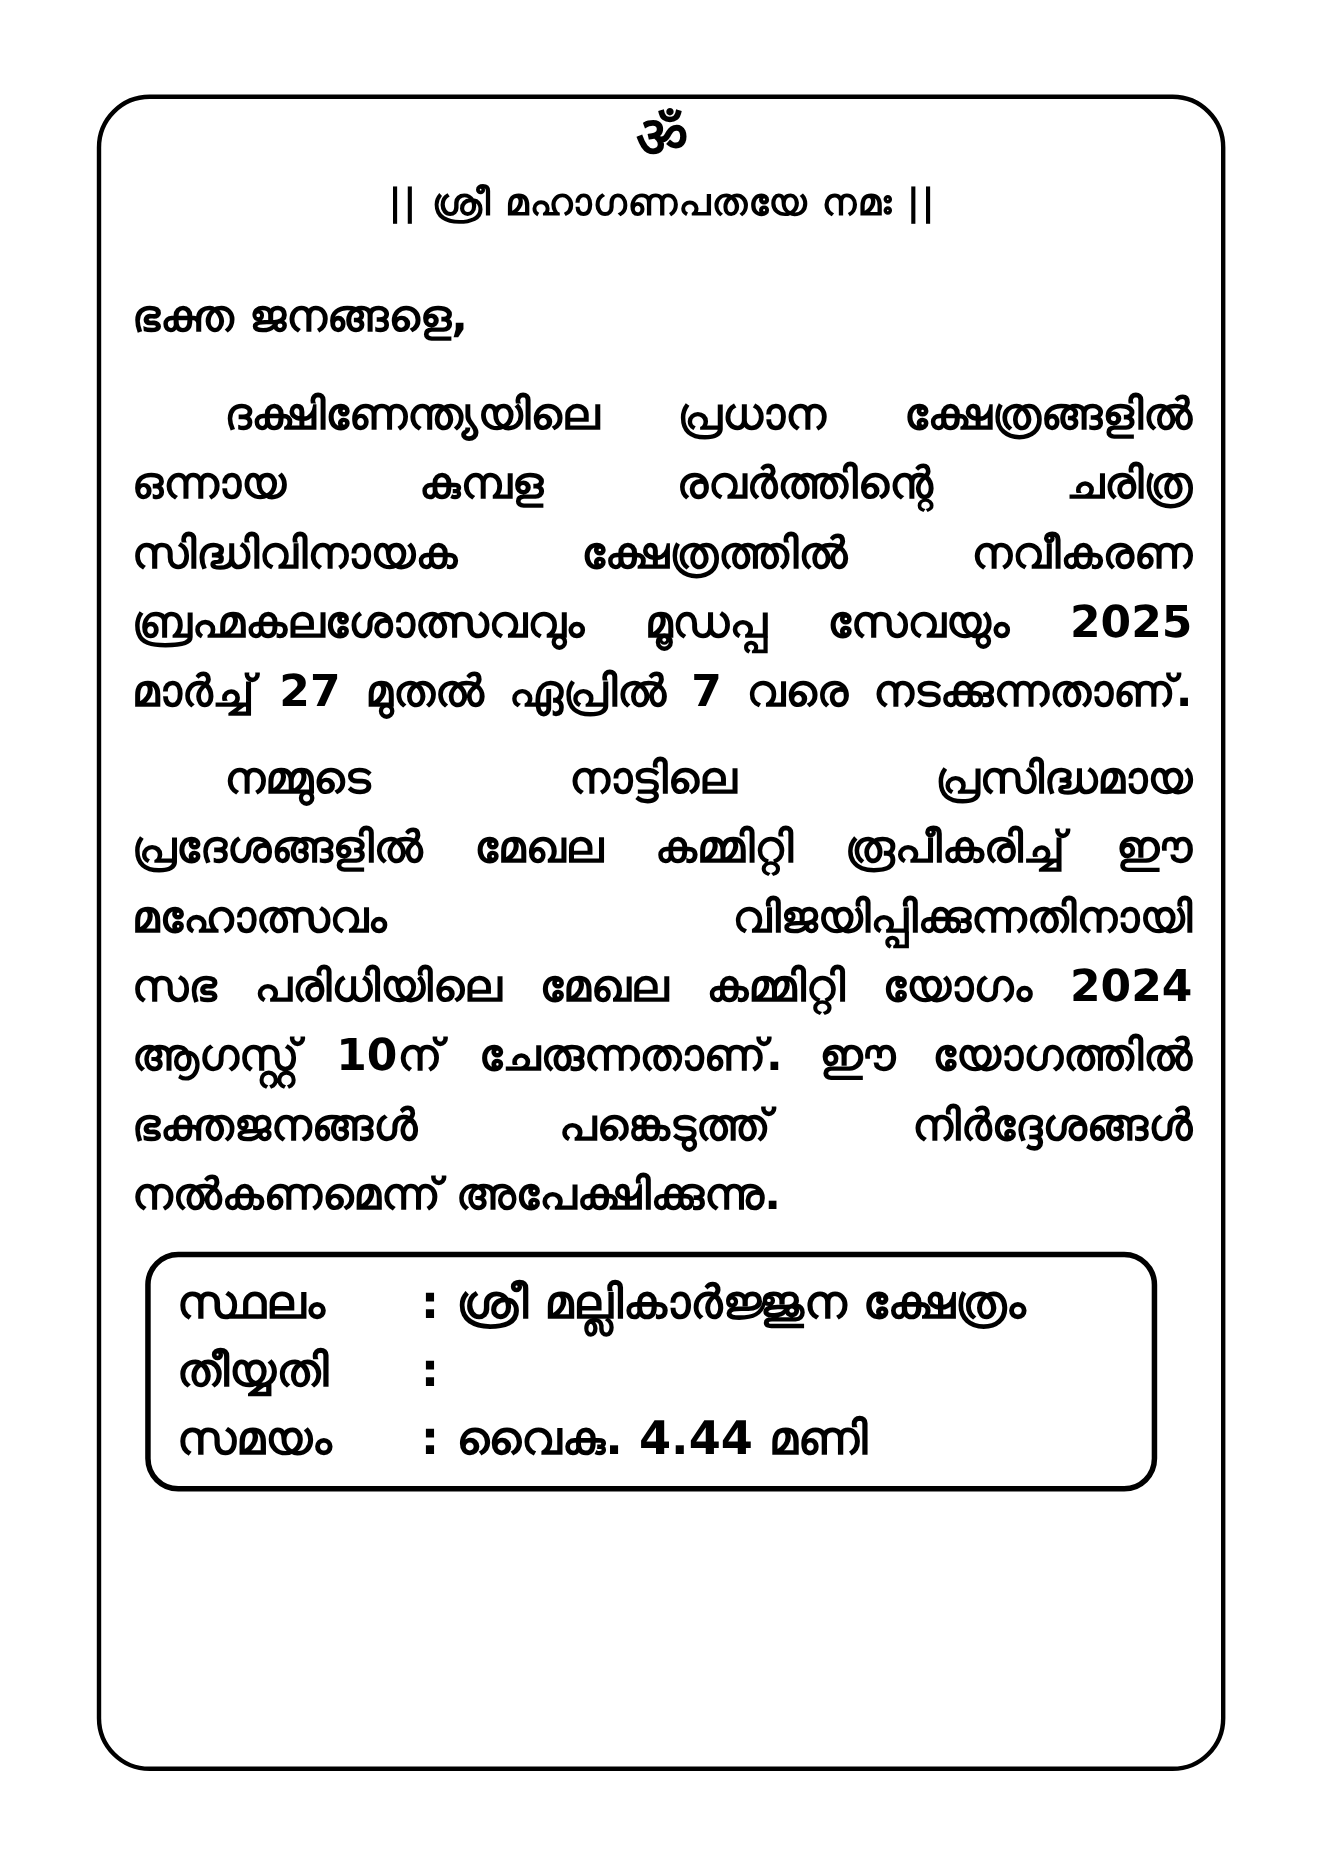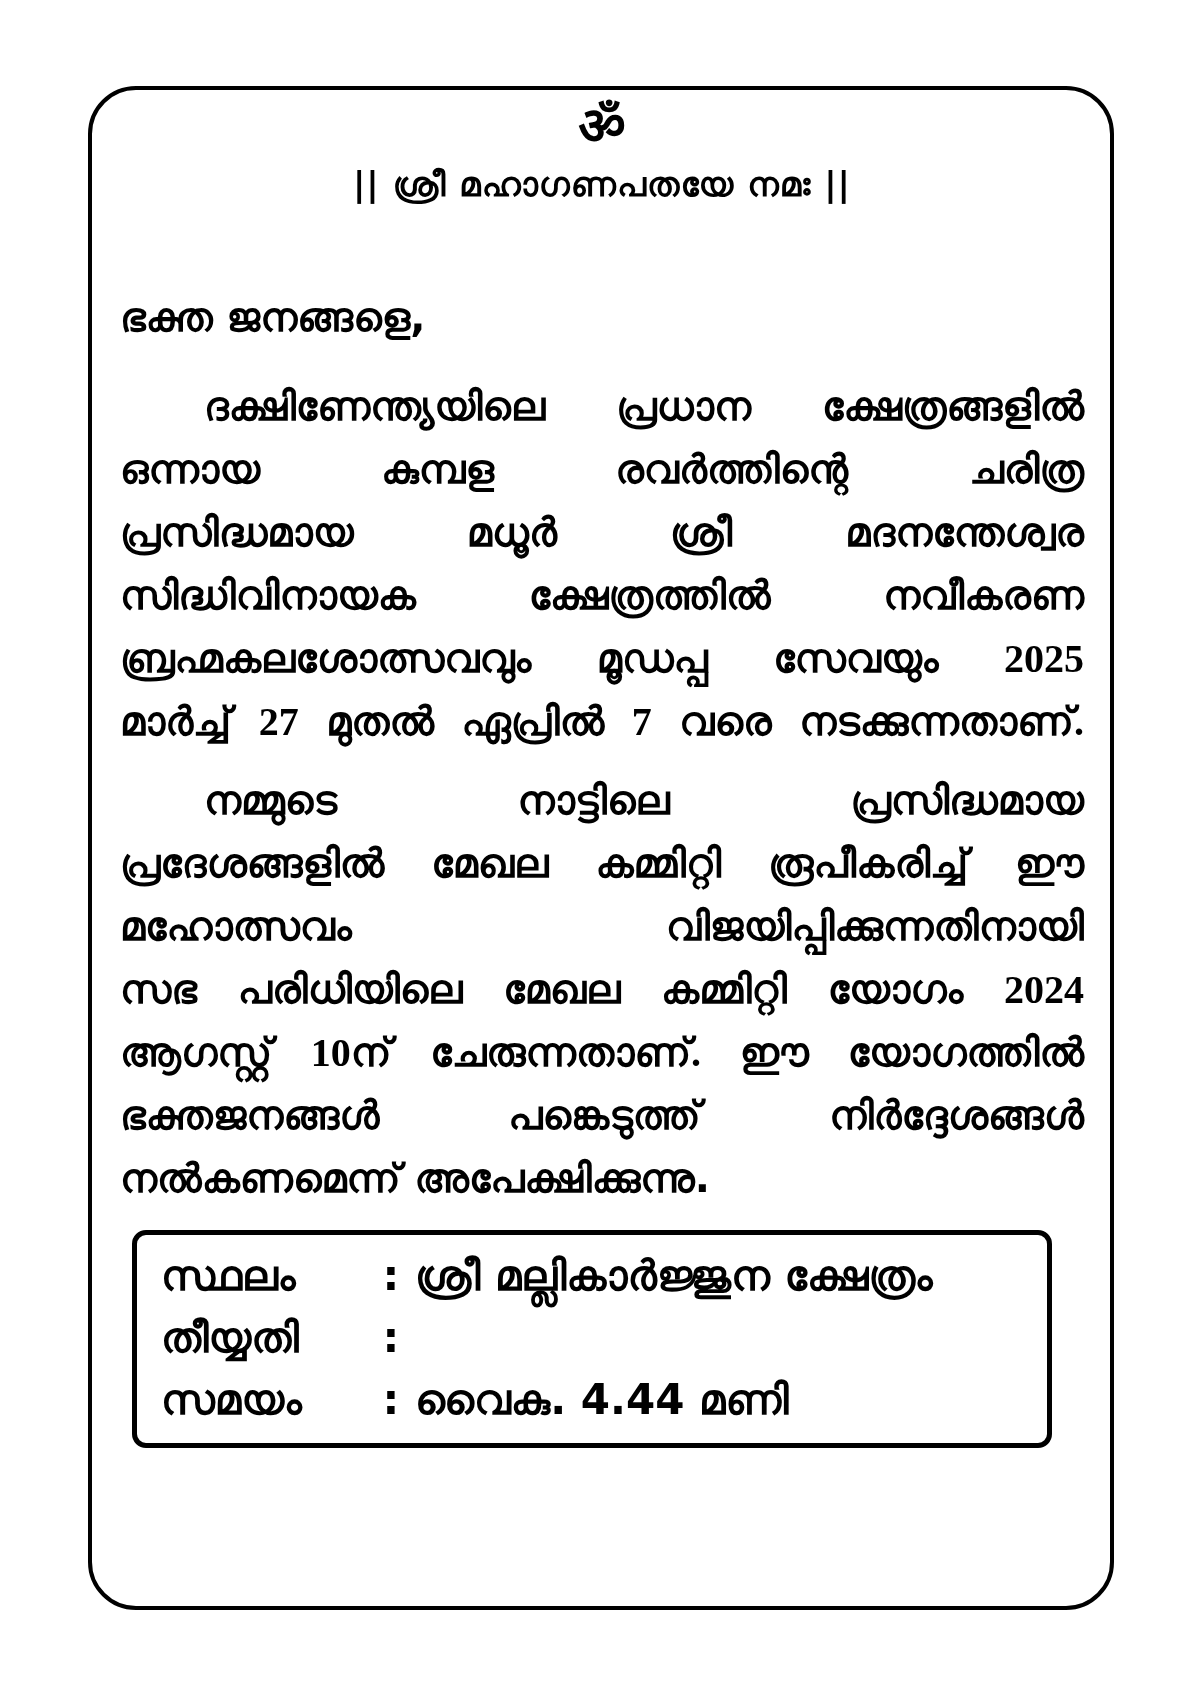--- a/index.html
+++ b/index.html
@@ -26,40 +26,40 @@
     font-weight:700;
     margin-top:2px;
   }
   .invocation {
     text-align:center;
     font-size:34px; line-height:56px;
     font-weight:700;
     letter-spacing:1px;
   }
   .salutation {
-    margin-top:74px;
+    margin-top:45px;
     font-size:40px; line-height:63px;
     font-weight:600;
   }
   .para { margin-top:26px; }
   .para-2 { margin-top:16px; }
   .line {
     font-size:40px; line-height:63px;
     font-weight:600;
     white-space:normal;
   }
-  .jl { text-align:justify; text-align-last:justify;font-family:Liberation Serif, serif; }
+  .jl { text-align:justify; text-align-last:justify; }
   .ll { text-align:center; text-align-last:left; }
   .ind { padding-left:84px; }
   .details-box {
     margin:20px 0 0 12px;
     width:920px;
     box-sizing:border-box;
     border:5px solid #000000;
-    border-radius:14px;
+    border-radius:30px;
     padding:10px 22px 12px 24px;
   }
   .detail-row {
     display:grid;
     grid-template-columns:206px 48px 1fr;
     align-items:center;
     height:62px;
     font-size:42px;
     font-weight:700;
     line-height:62px;
@@ -75,21 +75,20 @@
 
     <div class="om">ॐ</div>
 
     <div class="invocation">|| ശ്രീ മഹാഗണപതയേ നമഃ ||</div>
 
     <div class="salutation">ഭക്ത ജനങ്ങളെ,</div>
 
     <div class="para para-1">
       <div class="line jl ind">ദക്ഷിണേന്ത്യയിലെ പ്രധാന ക്ഷേത്രങ്ങളിൽ</div>
       <div class="line jl">ഒന്നായ കുമ്പള രവർത്തിന്റെ ചരിത്ര</div>
-      <div class="line jl">പ്രസിദ്ധമായ മധൂർ ശ്രീ മദനന്തേശ്വര</div>
       <div class="line jl">സിദ്ധിവിനായക ക്ഷേത്രത്തിൽ നവീകരണ</div>
       <div class="line jl">ബ്രഹ്മകലശോത്സവവും മൂഡപ്പ സേവയും 2025</div>
       <div class="line jl">മാർച്ച് 27 മുതൽ ഏപ്രിൽ 7 വരെ നടക്കുന്നതാണ്.</div>
     </div>
 
     <div class="para para-2">
       <div class="line jl ind">നമ്മുടെ നാട്ടിലെ പ്രസിദ്ധമായ</div>
       <div class="line jl">പ്രദേശങ്ങളിൽ മേഖല കമ്മിറ്റി രൂപീകരിച്ച് ഈ</div>
       <div class="line jl">മഹോത്സവം വിജയിപ്പിക്കുന്നതിനായി</div>
       <div class="line jl">സഭ പരിധിയിലെ മേഖല കമ്മിറ്റി യോഗം 2024</div>

